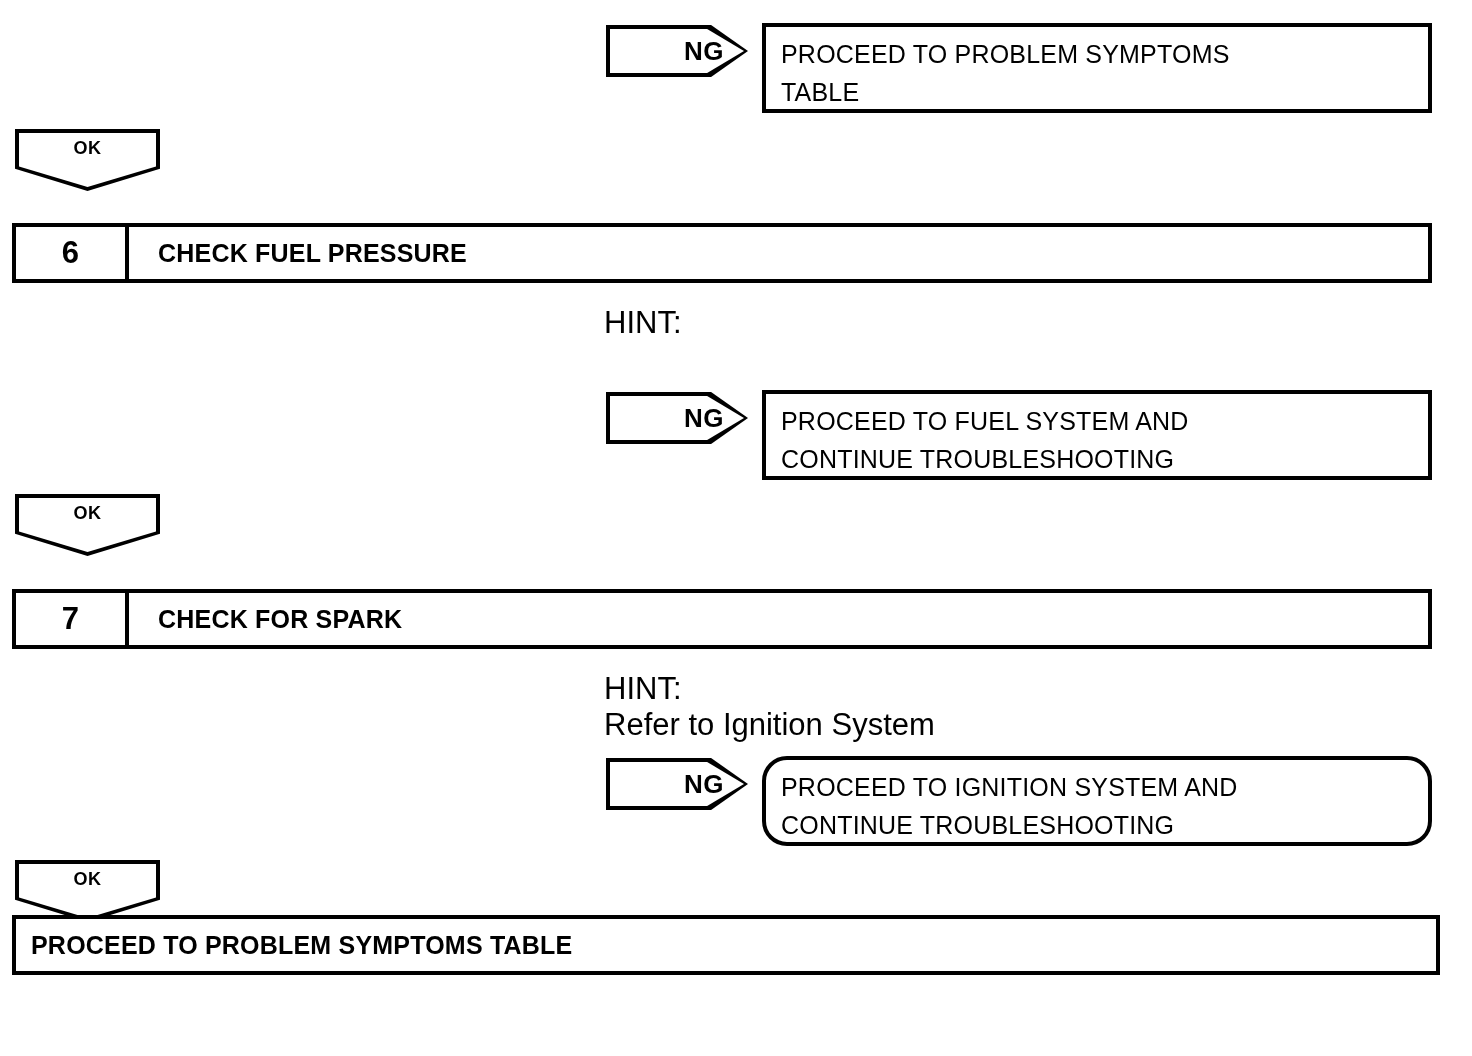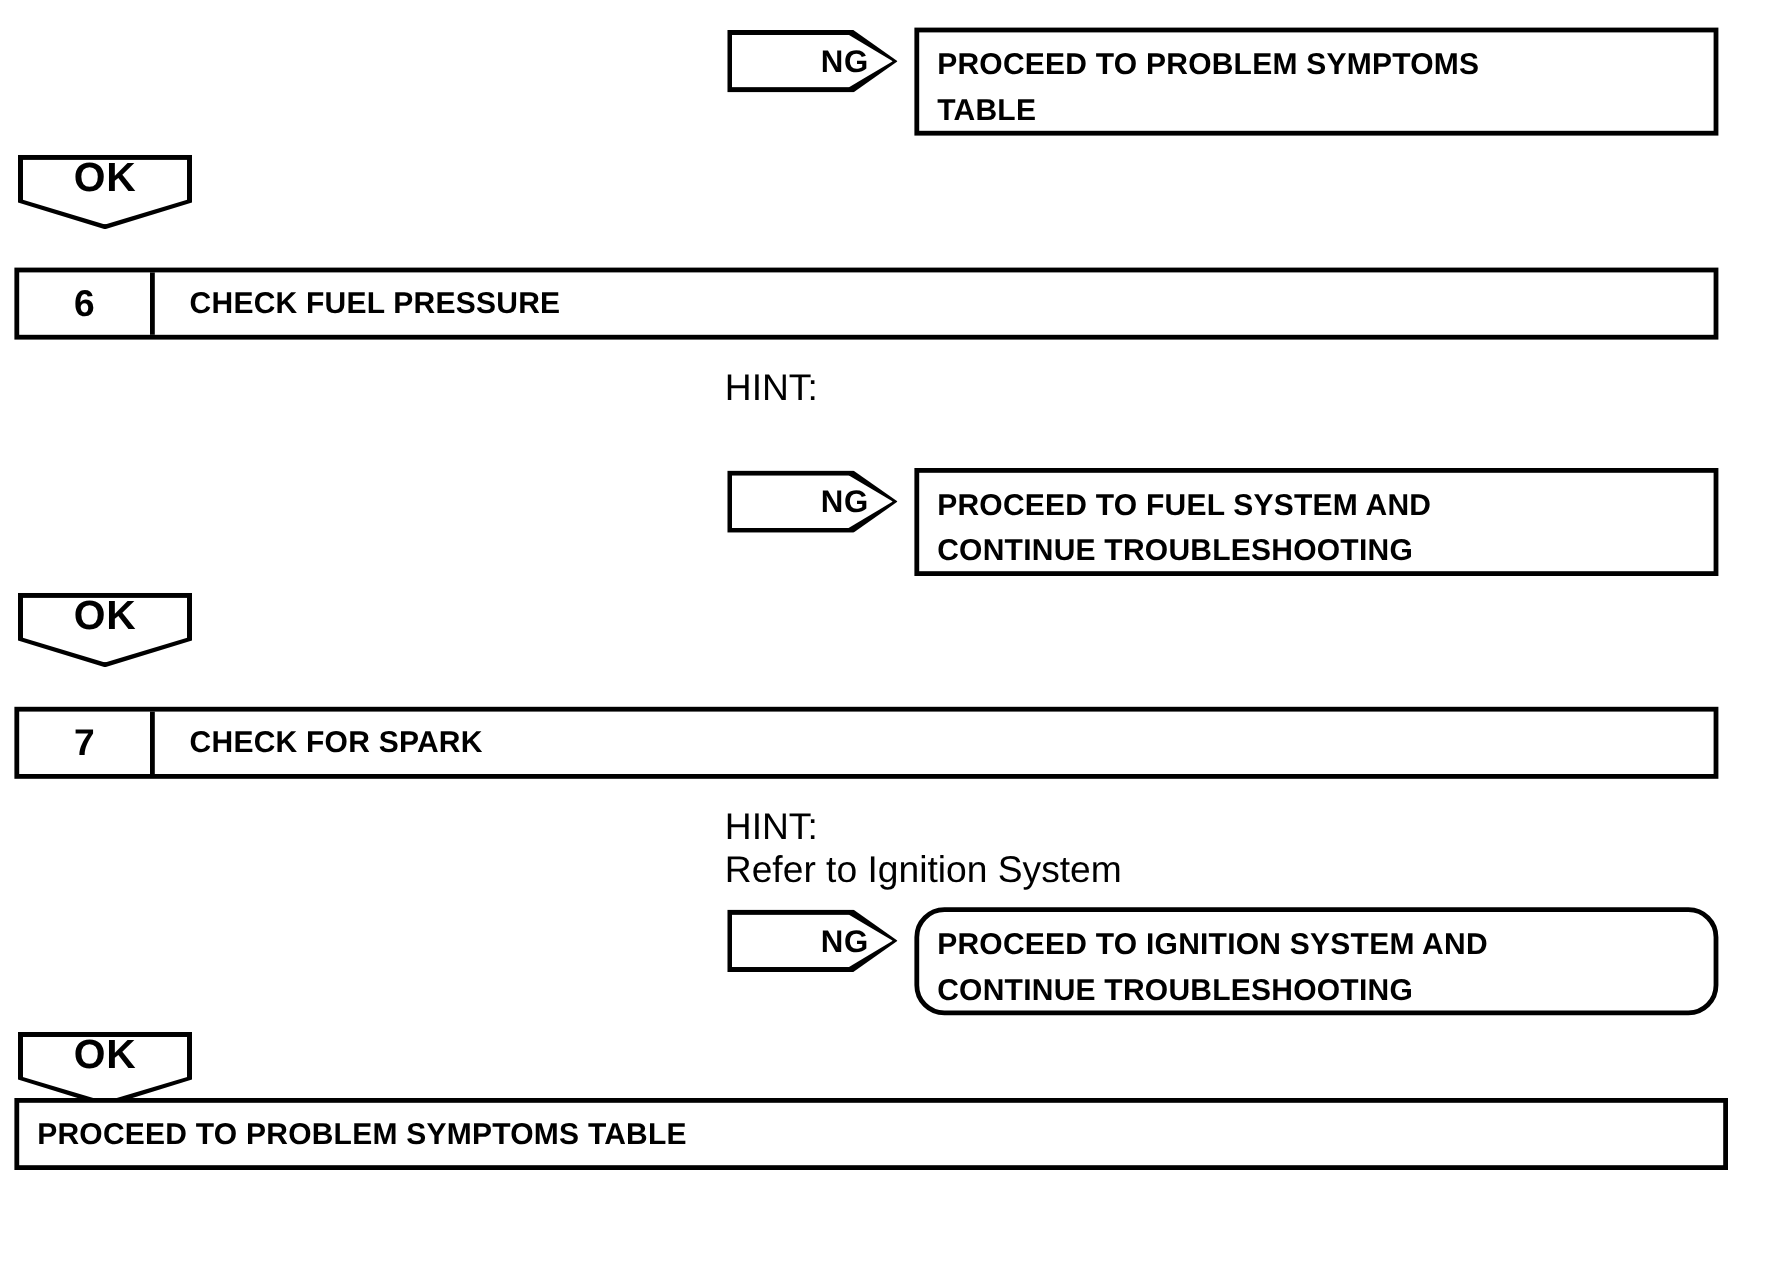--- a/index.html
+++ b/index.html
@@ -104,21 +104,21 @@
     position: absolute;
     border: 4px solid #000;
     background: #fff;
     box-sizing: border-box;
     display: flex;
     flex-direction: column;
     justify-content: flex-start;
     padding: 8px 0 0 15px;
   }
   .ng-target .line {
-    font-weight: bold;
+    font-weight: normal;
     font-size: 25px;
     line-height: 38px;
     letter-spacing: 0.2px;
     white-space: nowrap;
   }
 
   
   .ok-shape {
     position: absolute;
     background: #000;
@@ -134,21 +134,21 @@
   }
   .ok-label {
     position: absolute;
     left: 0; top: 0;
     width: 100%;
     height: 64%;
     display: flex;
     align-items: center;
     justify-content: center;
     font-weight: bold;
-    font-size: 34px;
+    font-size: 18px;
     letter-spacing: 0.5px;
   }
 
   
   .hint-block {
     position: absolute;
     font-weight: normal;
     font-size: 31px;
     line-height: 36px;
     white-space: nowrap;

